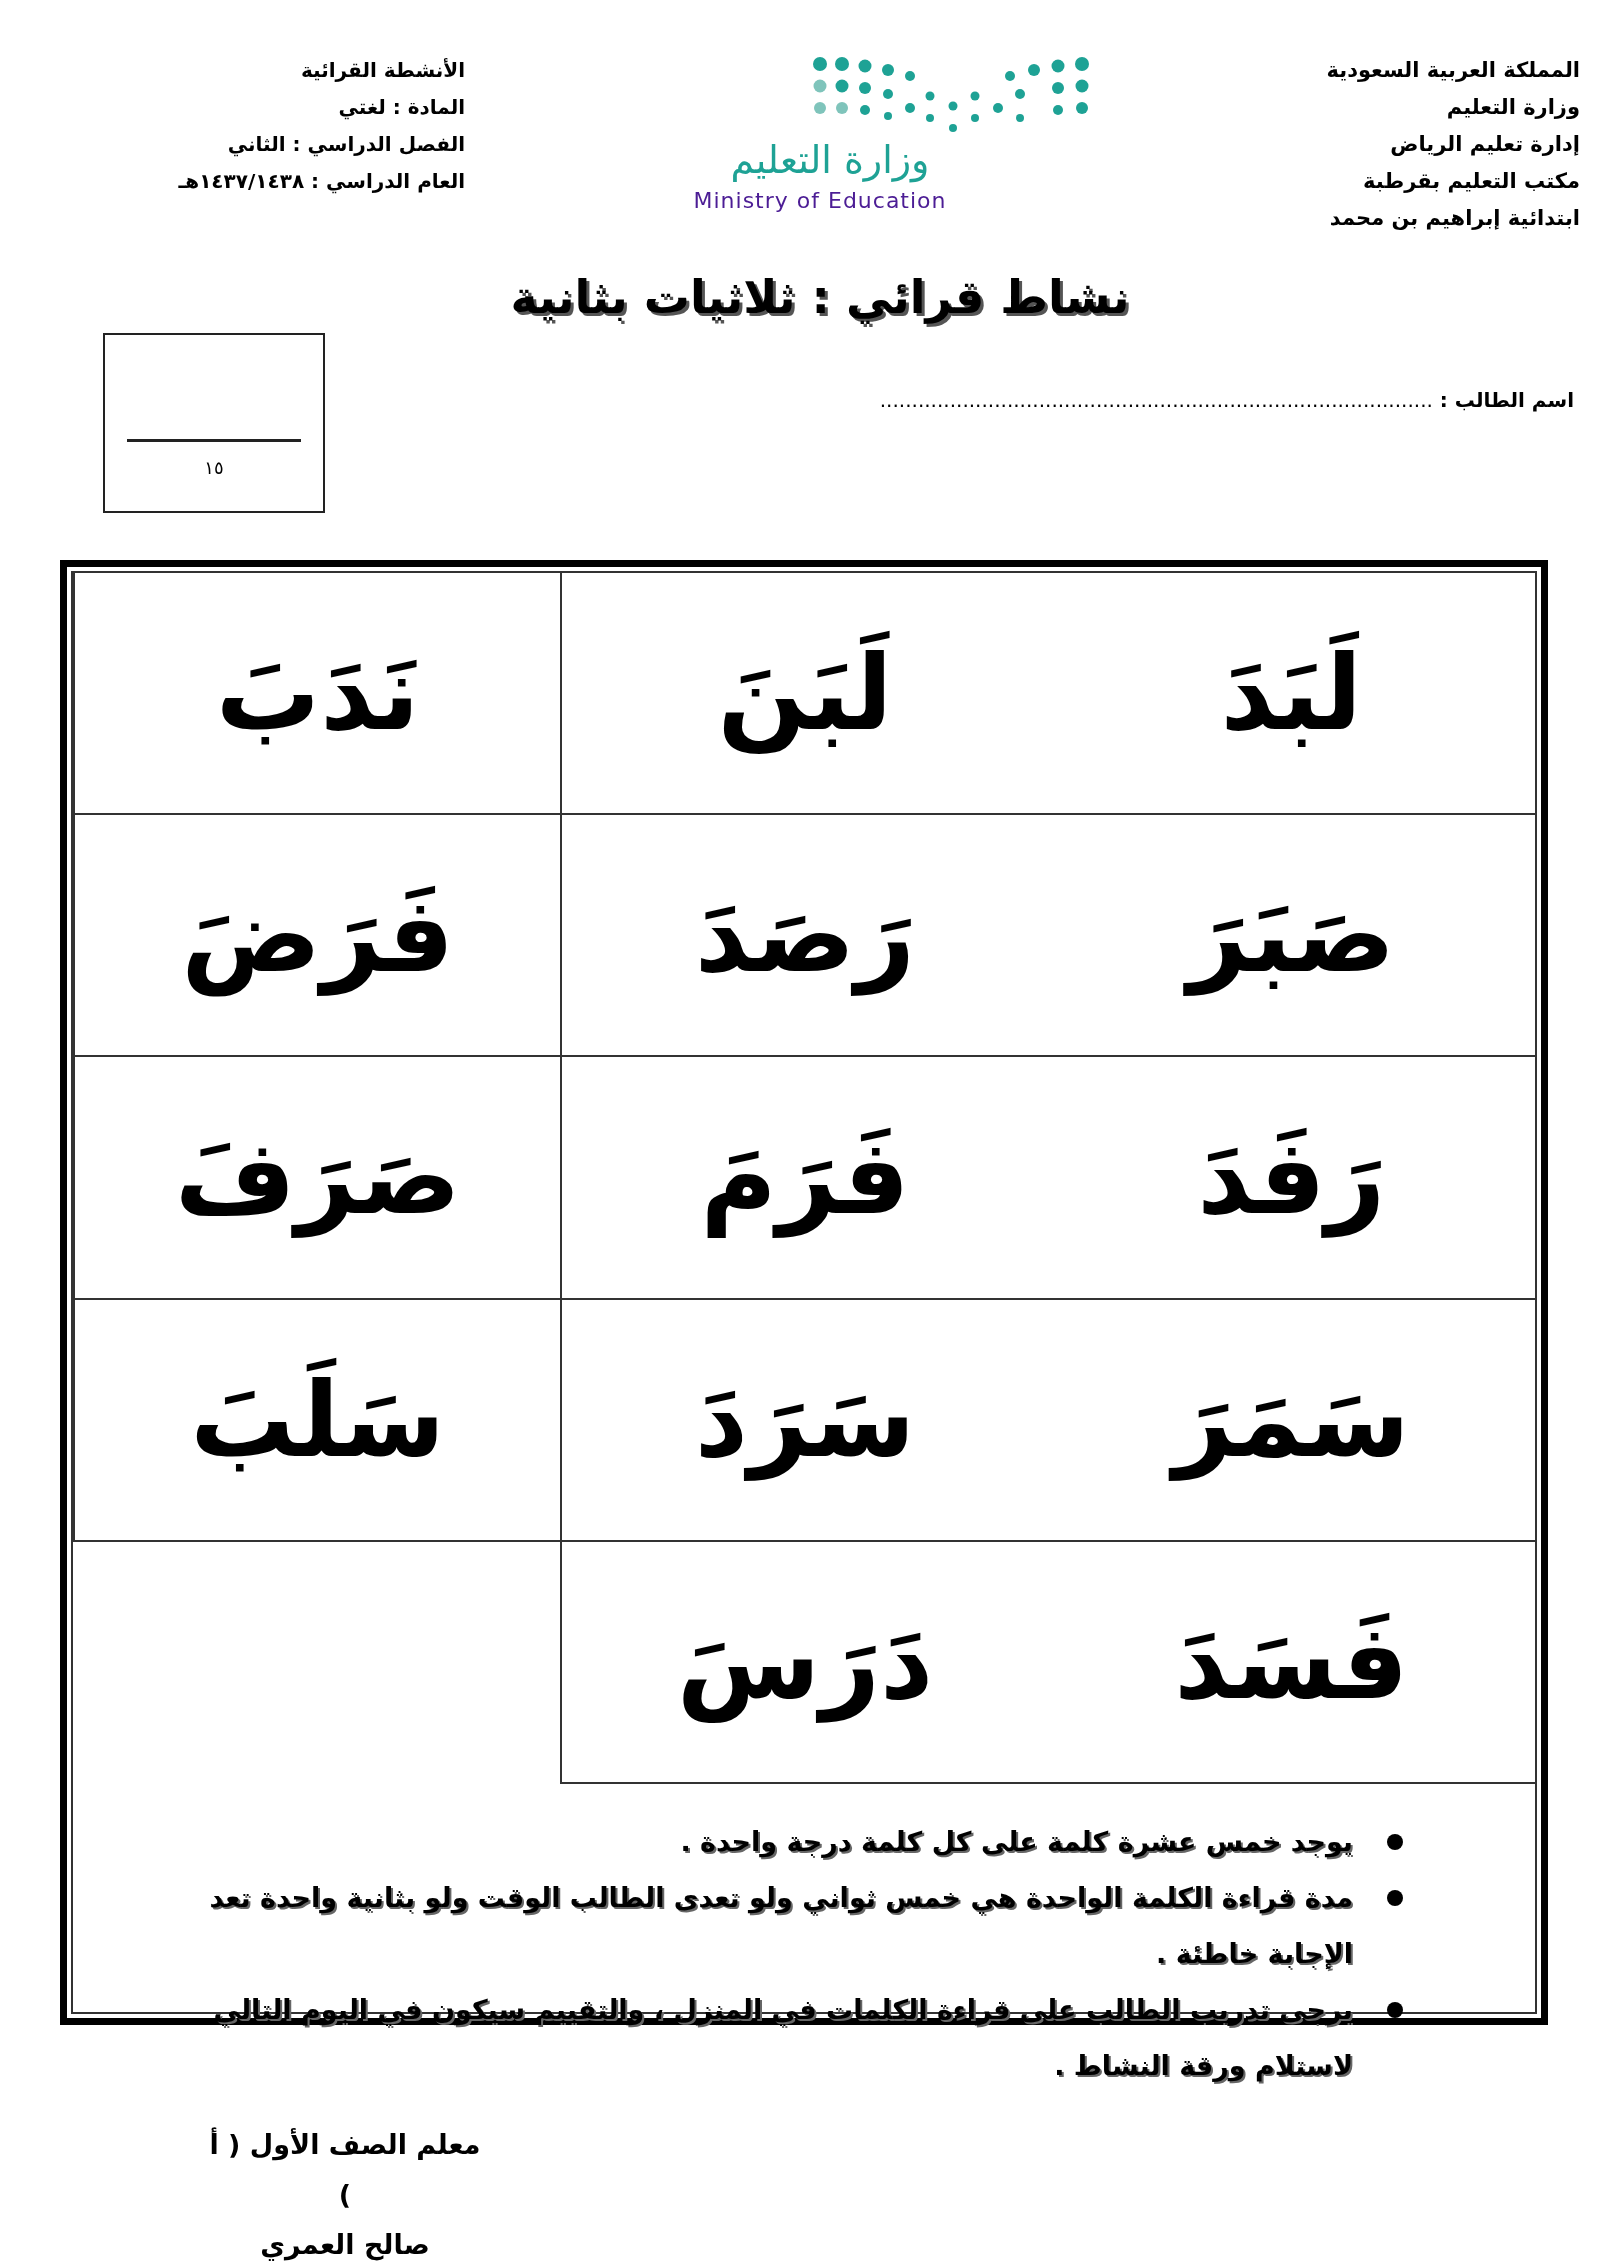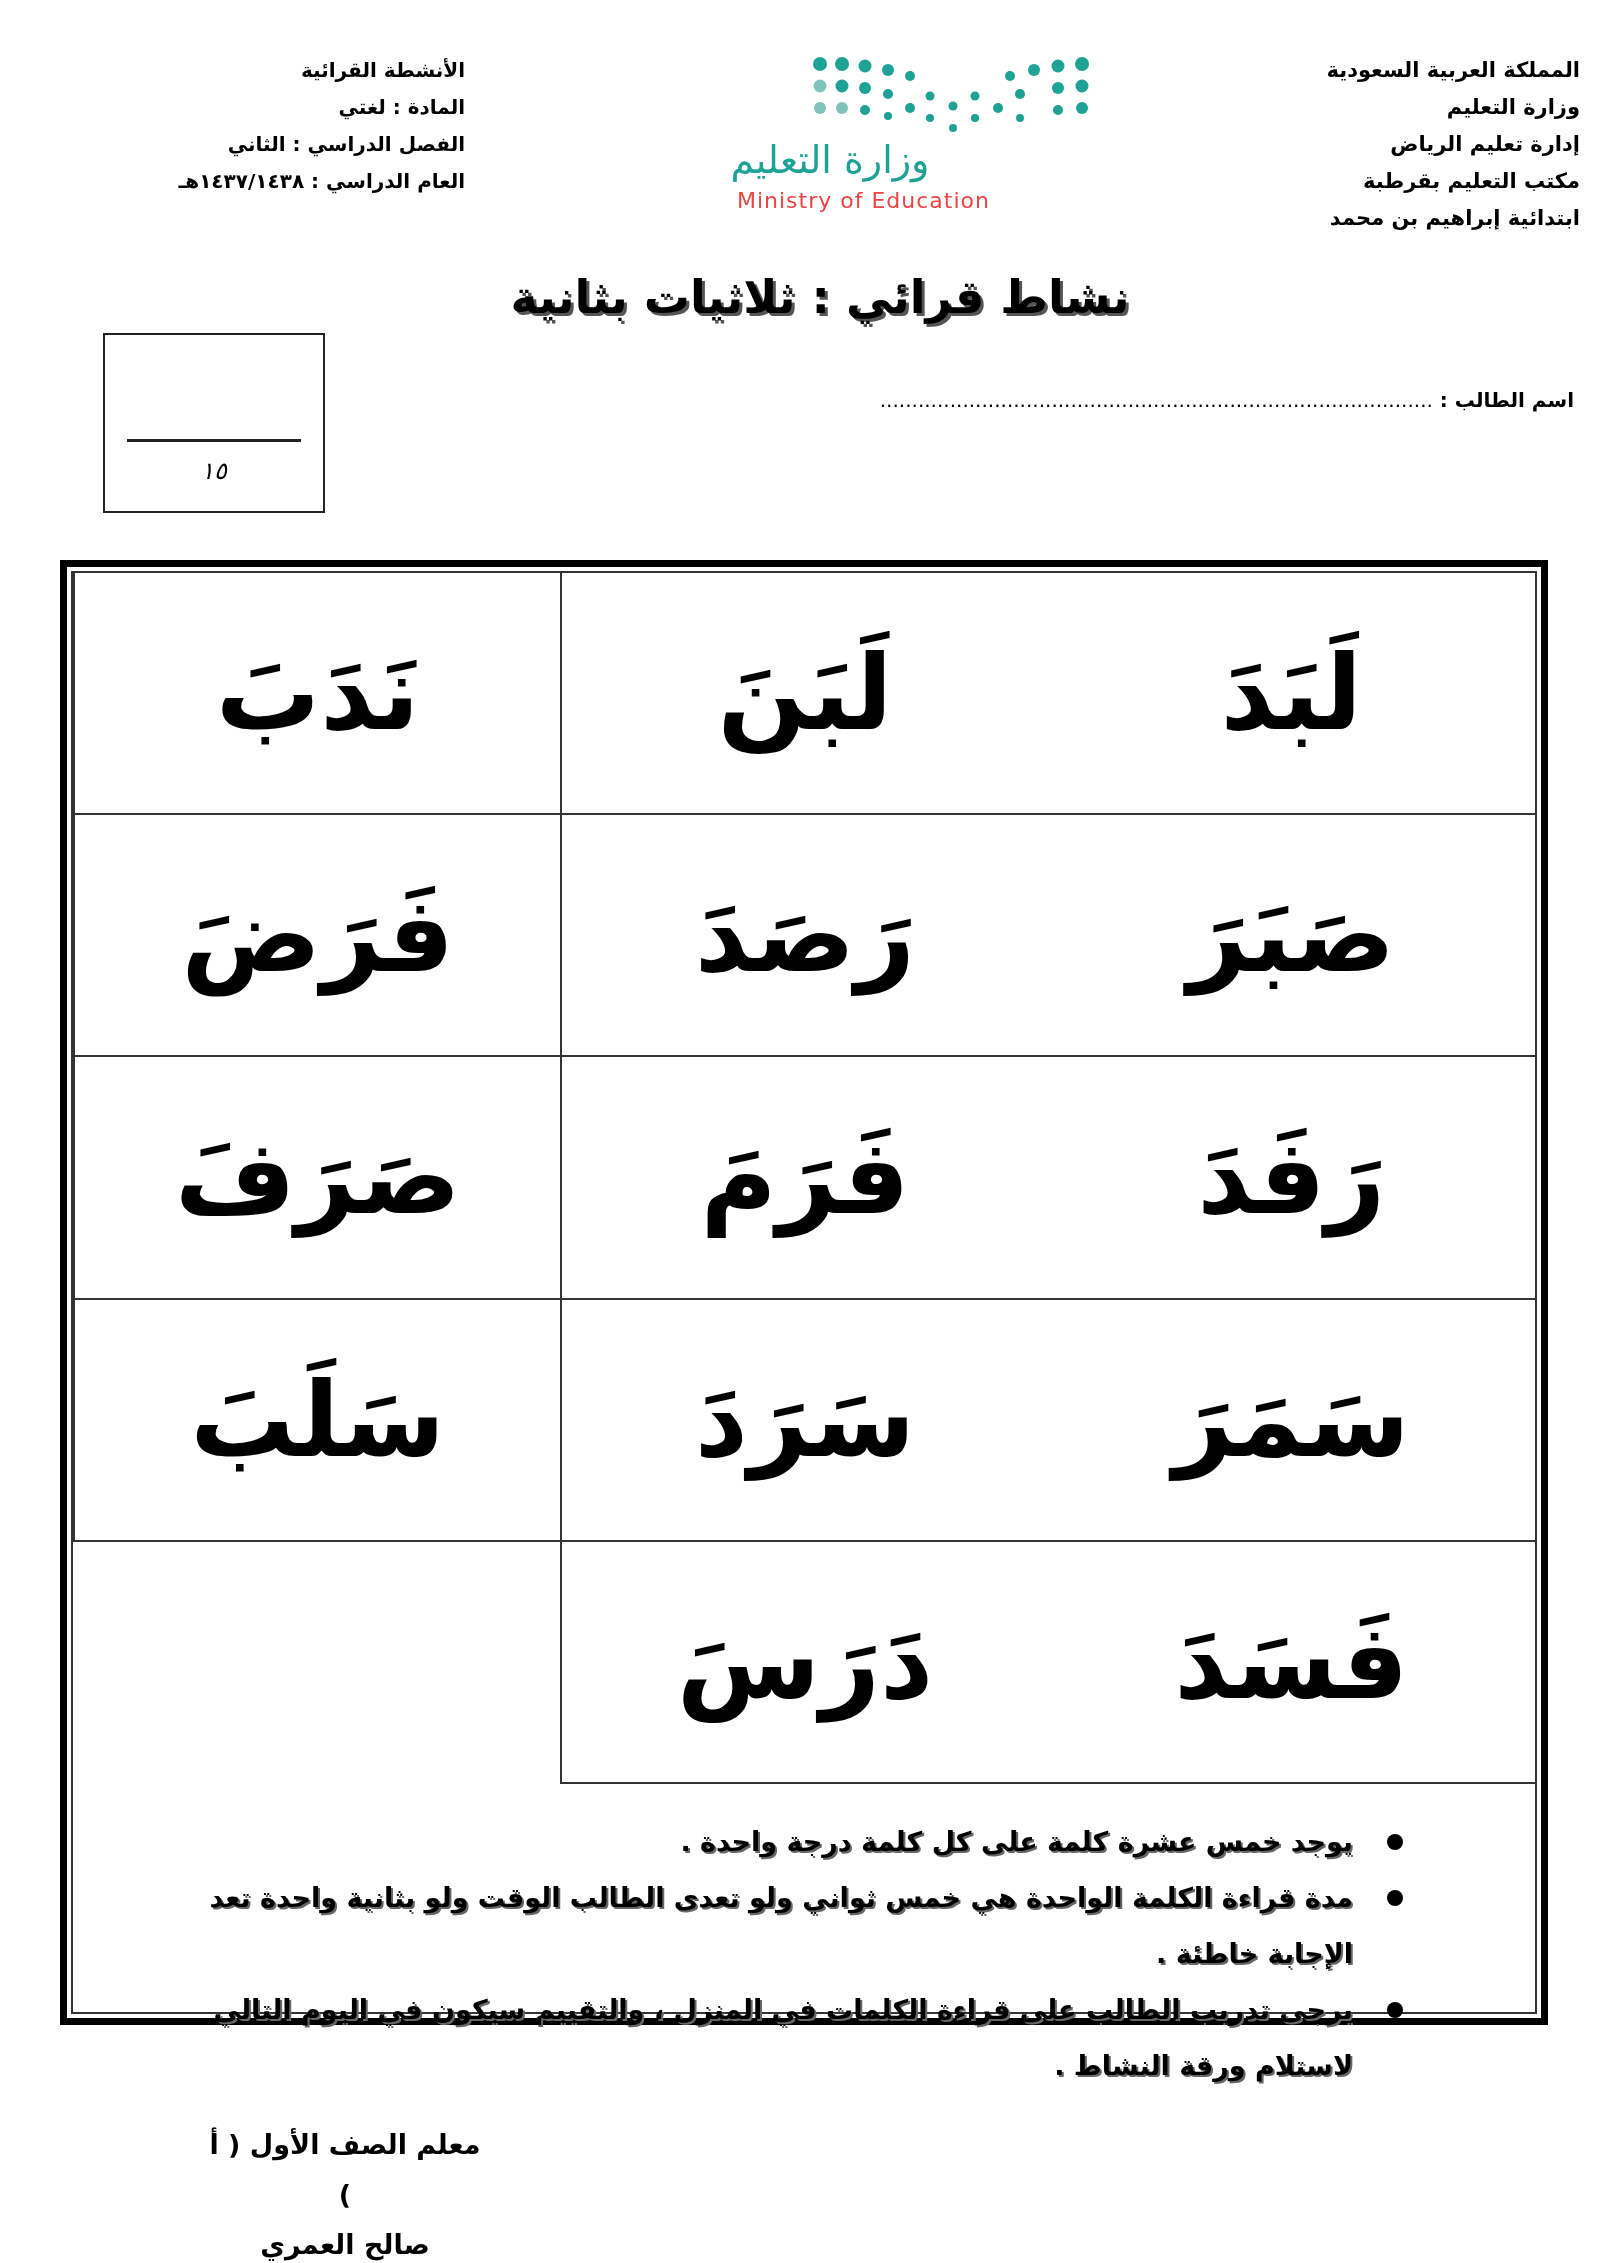--- a/index.html
+++ b/index.html
@@ -1,25 +1,25 @@
 <!DOCTYPE html>
 <html><head>
 <meta charset="utf-8">
 <style>
   html,body{margin:0;padding:0;background:#fff;}
   body{width:1600px;height:2263px;position:relative;overflow:hidden;font-family:"DejaVu Sans",sans-serif;color:#000;}
   .hdr-right{position:absolute;right:20px;top:52px;width:340px;text-align:right;direction:rtl;font-weight:bold;font-size:21px;line-height:37px;}
   .hdr-left{position:absolute;left:100px;top:52px;width:365px;text-align:right;direction:rtl;font-weight:bold;font-size:20px;line-height:37px;}
   .logo{position:absolute;left:640px;top:50px;width:460px;height:170px;}
   .logo-ar{position:absolute;left:20px;top:88px;width:340px;text-align:center;font-size:38px;color:#1ea295;direction:rtl;font-family:"DejaVu Sans",sans-serif;}
-  .logo-en{position:absolute;left:10px;top:138px;width:340px;text-align:right;font-size:22px;color:#ef4444;letter-spacing:1px;font-family:"DejaVu Sans",sans-serif;}
+  .logo-en{position:absolute;left:10px;top:138px;width:340px;text-align:center;font-size:22px;color:#4c1d95;letter-spacing:1px;font-family:"DejaVu Sans",sans-serif;}
   .title{position:absolute;left:380px;top:270px;width:880px;text-align:center;direction:rtl;font-weight:bold;font-size:46px;text-shadow:3px 3px 0 #555;}
   .score-box{position:absolute;left:103px;top:333px;width:222px;height:180px;border:2px solid #222;box-sizing:border-box;}
   .score-line{position:absolute;left:22px;right:22px;top:104px;border-top:3px solid #222;}
-  .score-total{position:absolute;left:0;right:0;top:122px;text-align:center;font-size:24px;font-style:italic;}
+  .score-total{position:absolute;left:0;right:0;top:122px;text-align:center;font-size:18px;}
   .student{position:absolute;right:26px;top:388px;width:760px;direction:rtl;font-weight:bold;font-size:20px;white-space:nowrap;overflow:hidden;}
   .student .dots{font-weight:normal;letter-spacing:-1px;}
   .outer{position:absolute;left:60px;top:560px;width:1488px;height:1465px;border:7px solid #000;border-left-width:7px;box-sizing:border-box;background:#fff;}
   .inner{position:absolute;left:4px;top:4px;right:4px;bottom:4px;border:2px solid #333;}
   .grid{position:absolute;left:0;top:0;right:0;height:1211px;display:grid;grid-template-columns:repeat(3,1fr);grid-template-rows:repeat(5,1fr);}
   .cell{border-left:2px solid #333;border-bottom:2px solid #333;display:flex;align-items:center;justify-content:center;direction:rtl;font-family:"DejaVu Sans",sans-serif;font-weight:bold;font-size:104px;line-height:1;}
   .cell:nth-child(3n+1){border-left:none;}
   .grid{direction:rtl;}
   .notes{position:absolute;left:0;right:0;top:1213px;bottom:0;direction:rtl;padding:28px 100px 0 80px;}
   .notes ul{margin:0;padding:0 32px 0 0;list-style:none;}

